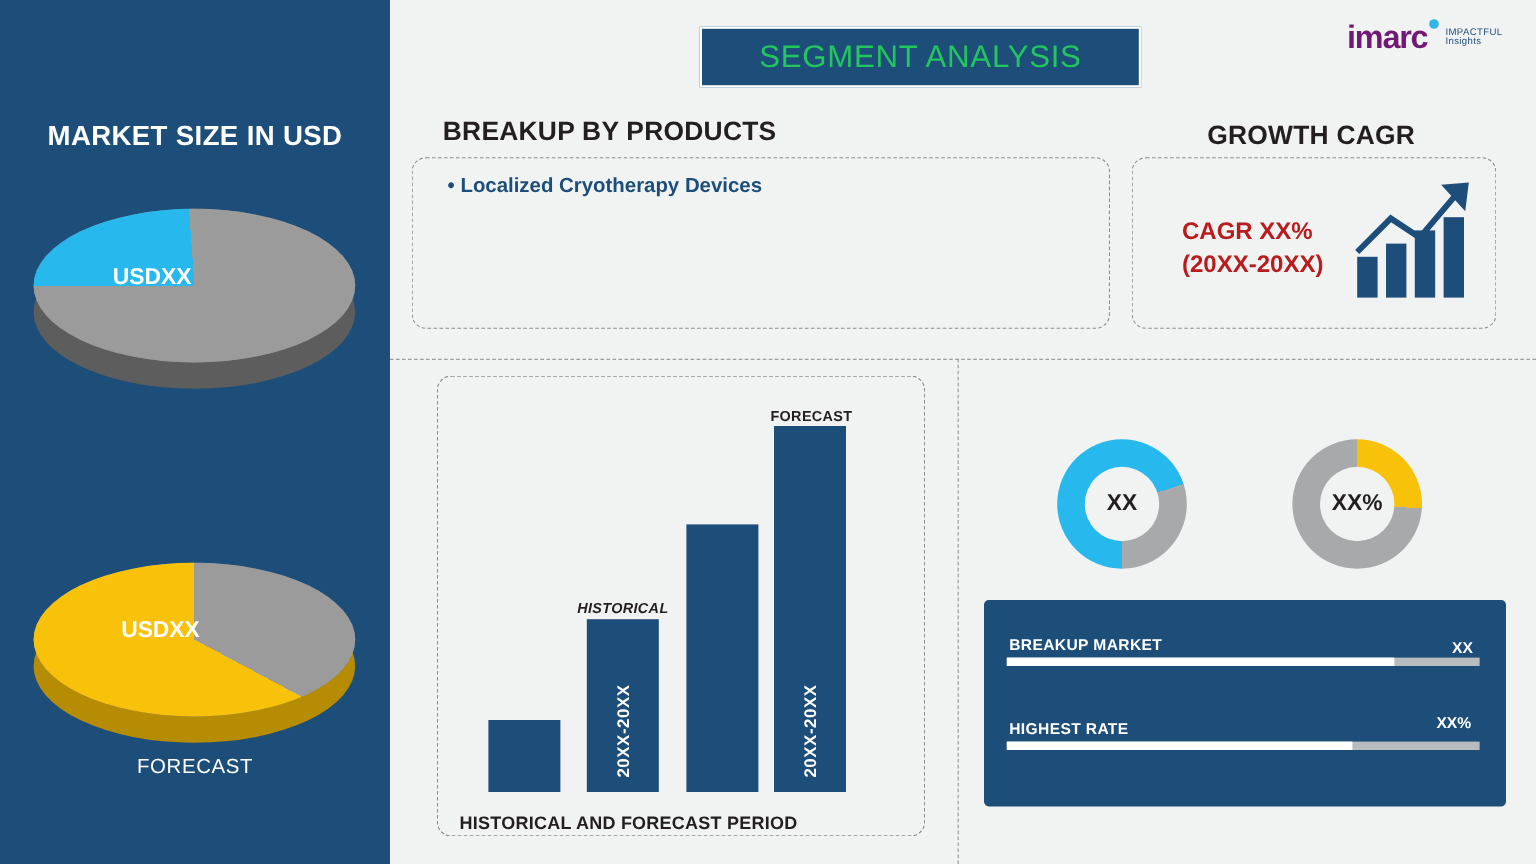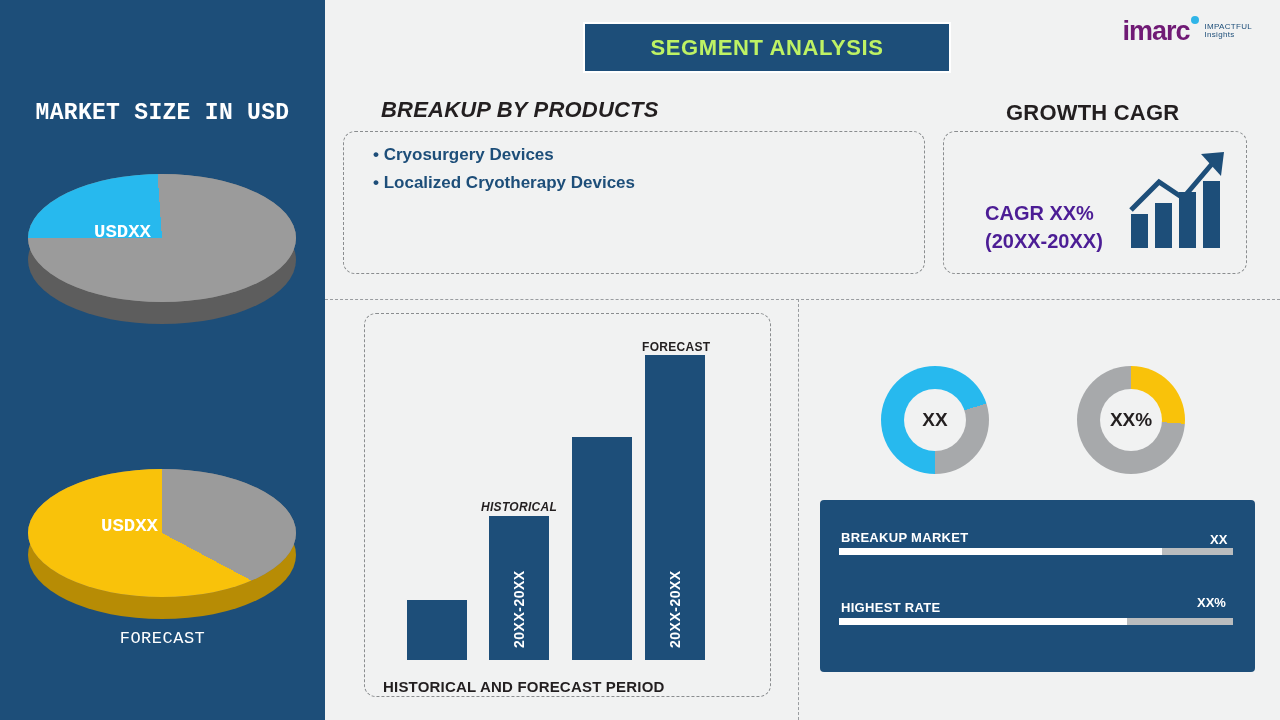--- a/index.html
+++ b/index.html
@@ -1,52 +1,52 @@
 <!DOCTYPE html>
 <html><head>
 <meta charset="utf-8">
 <style>
   html,body{margin:0;padding:0;}
   body{width:1280px;height:720px;overflow:hidden;background:#ffffff;font-family:"Liberation Sans",sans-serif;}
   #root{position:relative;width:1280px;height:720px;}
 
   
-  .left-panel{position:absolute;left:0;top:0;width:325px;height:720px;background:#1d4e79;font-family:Liberation Mono, monospace;}
+  .left-panel{position:absolute;left:0;top:0;width:325px;height:720px;background:#1d4e79;}
   .left-title{position:absolute;left:0;top:100px;width:325px;text-align:center;color:#ffffff;font-size:23px;font-weight:bold;letter-spacing:.3px;}
   .pie-label{position:absolute;width:325px;text-align:center;color:#ffffff;font-size:17px;letter-spacing:.5px;}
 
   
   .pie-wrap{position:absolute;left:28px;width:268px;height:150px;}
   .pie-base{position:absolute;left:0;top:14px;width:268px;height:128px;border-radius:50%;}
   .pie-side{position:absolute;left:0;top:36px;width:268px;height:128px;border-radius:50%;}
   .pie-top{position:absolute;left:0;top:14px;width:268px;height:128px;border-radius:50%;}
   .pie-text{position:absolute;color:#ffffff;font-size:19px;font-weight:bold;}
 
   
   .right-area{position:absolute;left:325px;top:0;width:955px;height:720px;background:#f1f2f2;}
 
   .banner{position:absolute;left:258px;top:22px;width:364px;height:47px;background:#1d4e79;border:2px solid #ffffff;display:flex;align-items:center;justify-content:center;}
-  .banner span{color:#bef264;font-size:22px;font-weight:bold;letter-spacing:.6px;}
+  .banner span{color:#22c55e;font-size:26px;font-weight:normal;letter-spacing:.6px;}
 
   
   .logo{position:absolute;right:28px;top:14px;height:34px;display:flex;align-items:center;}
   .logo-word{font-size:27px;font-weight:bold;color:#701a75;letter-spacing:-1px;}
   .logo-dot{display:inline-block;width:8px;height:8px;border-radius:50%;background:#2fb5e8;margin-left:1px;vertical-align:top;}
   .logo-sub{margin-left:6px;line-height:1.05;}
   .logo-sub div{font-size:8px;font-weight:normal;color:#1d4e79;letter-spacing:.3px;}
 
   .sec-title{position:absolute;color:#231f20;font-size:22px;font-weight:bold;letter-spacing:.2px;}
 
   .dashbox{position:absolute;border:1.6px dashed #8a8d8f;border-radius:12px;background:transparent;}
 
   .bullets{position:absolute;color:#1d4e79;font-size:17px;font-weight:bold;line-height:28px;}
   .bullets div:before{content:"• ";}
 
   
-  .cagr-text{position:absolute;color:#4c1d95;font-size:20px;font-weight:bold;line-height:28px;margin-top:20px;}
+  .cagr-text{position:absolute;color:#b91c1c;font-size:20px;font-weight:bold;line-height:28px;}
   .growth-bars{position:absolute;}
 
   
   .hline{position:absolute;border-top:1.3px dashed #9a9da0;}
   .vline{position:absolute;border-left:1.3px dashed #9a9da0;}
 
   
   .bar{position:absolute;background:#1d4e79;}
   .bar-vtext{position:absolute;color:#ffffff;font-size:14px;font-weight:bold;writing-mode:vertical-rl;transform:rotate(180deg);letter-spacing:.5px;}
   .chart-cap{position:absolute;color:#231f20;font-size:12px;font-weight:bold;letter-spacing:.3px;}
@@ -95,26 +95,25 @@
     </div>
 
     <div class="logo">
       <div><span class="logo-word">imarc</span><span class="logo-dot"></span></div>
       <div class="logo-sub">
         <div>IMPACTFUL</div>
         <div>Insights</div>
       </div>
     </div>
 
-    <div class="sec-title" style="left:56px;top:97px;font-style:italic;">BREAKUP BY PRODUCTS</div>
+    <div class="sec-title" style="left:44px;top:97px;">BREAKUP BY PRODUCTS</div>
     <div class="sec-title" style="left:681px;top:100px;">GROWTH CAGR</div>
 
     <div class="dashbox" style="left:18px;top:131px;width:580px;height:141px;"></div>
     <div class="bullets" style="left:48px;top:141px;">
-      <div>Cryosurgery Devices</div>
       <div>Localized Cryotherapy Devices</div>
     </div>
 
     <div class="dashbox" style="left:618px;top:131px;width:302px;height:141px;"></div>
     <div class="cagr-text" style="left:660px;top:179px;">
       <div>CAGR XX%</div>
       <div>(20XX-20XX)</div>
     </div>
 
     <svg class="growth-bars" style="left:800px;top:148px;" width="110" height="104">

